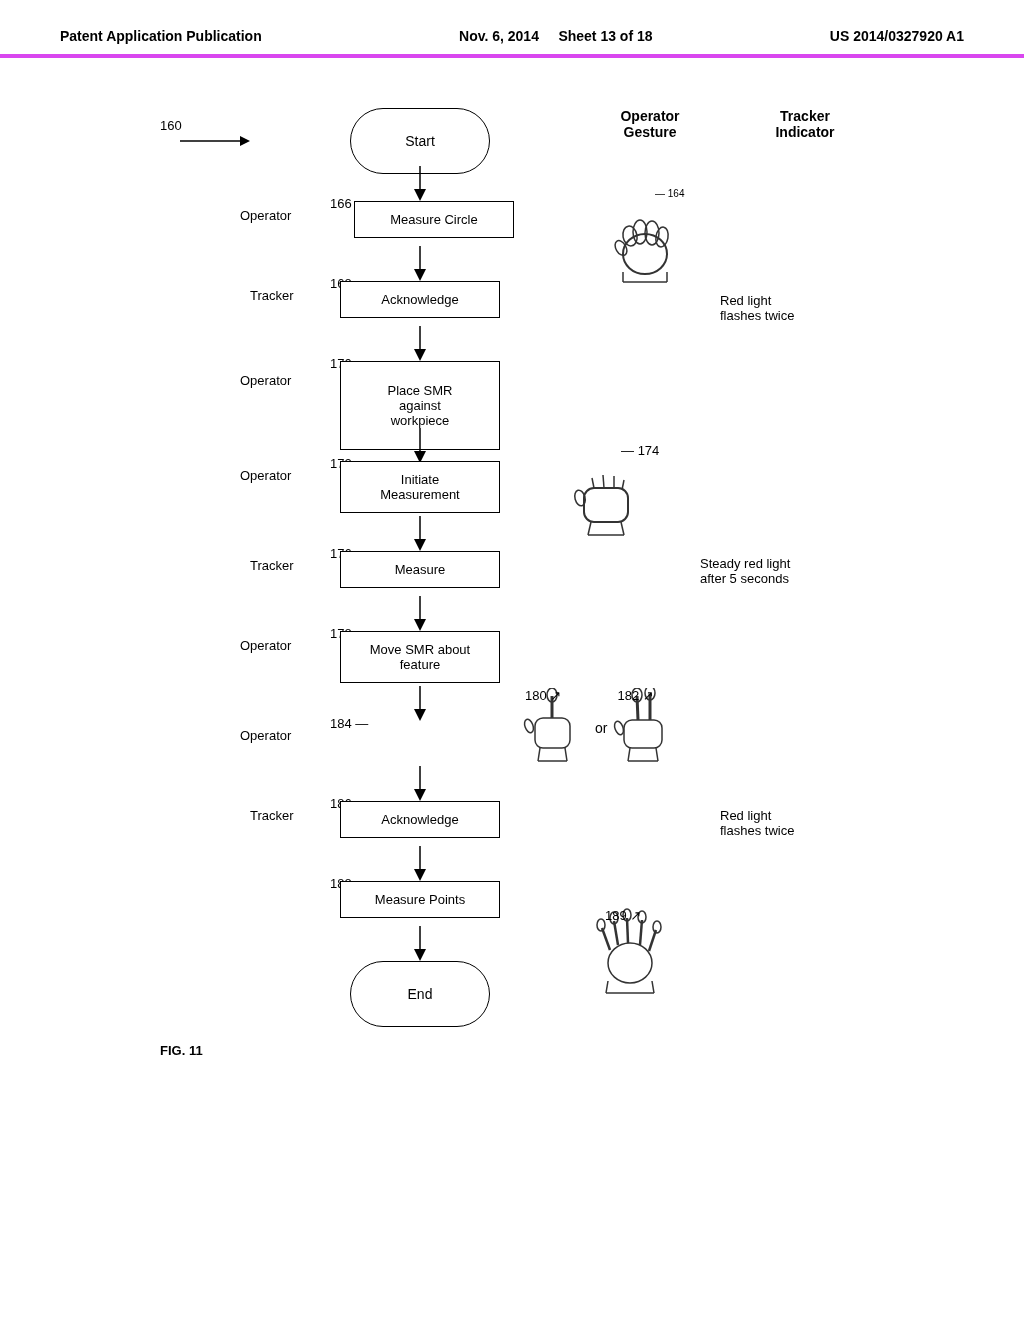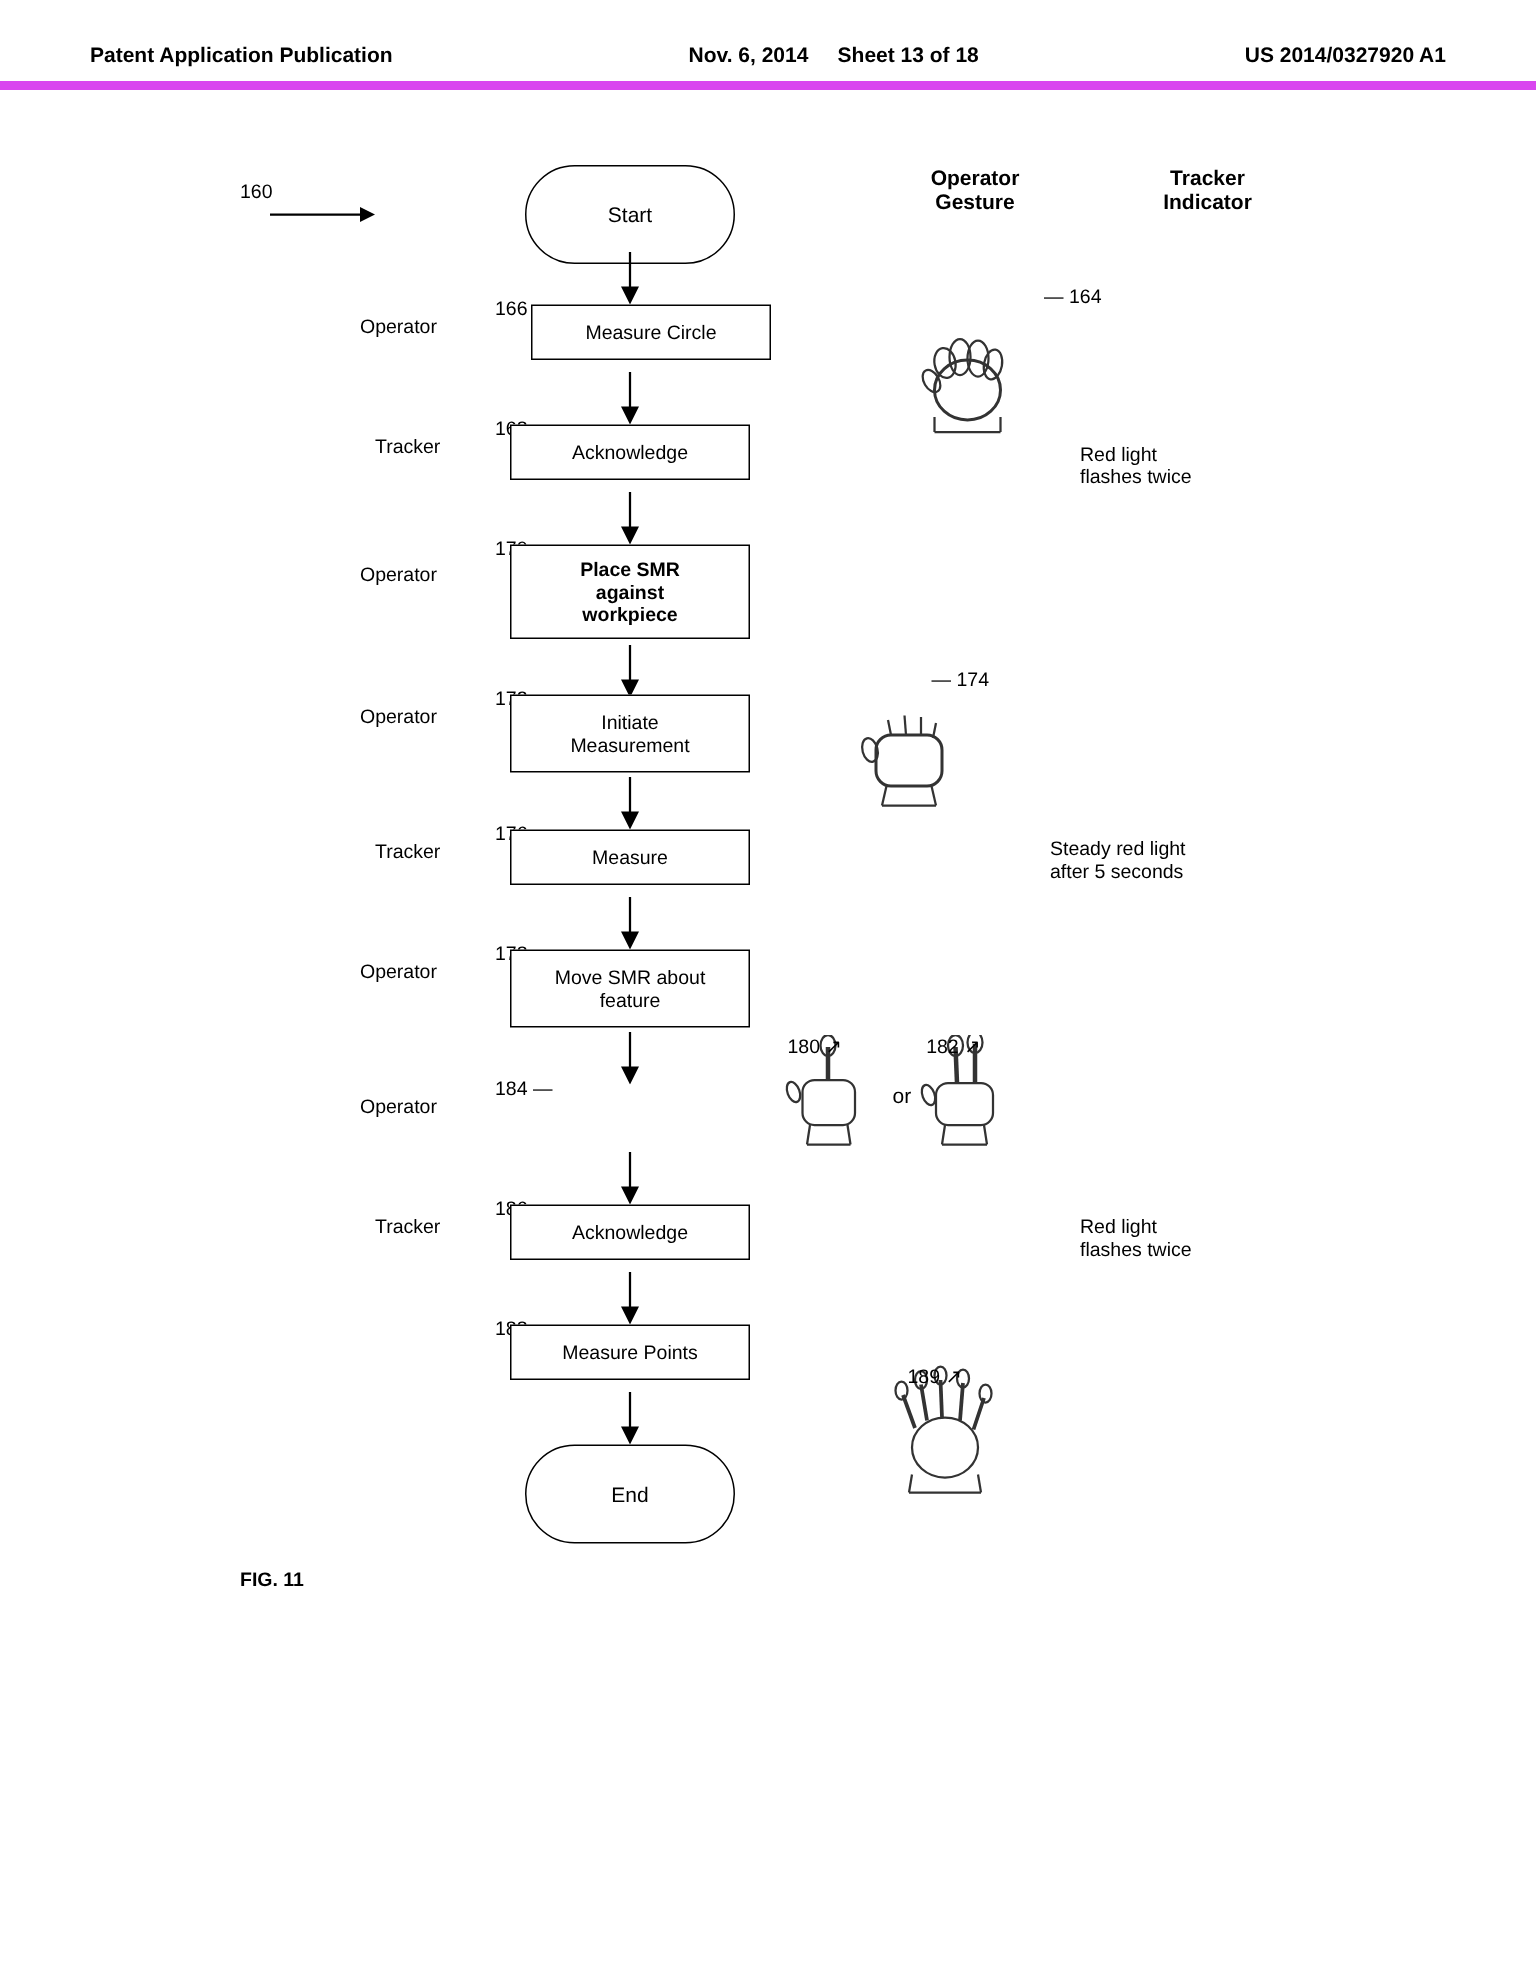--- a/index.html
+++ b/index.html
@@ -11,21 +11,21 @@
       position: relative;
       overflow-x: hidden;
     }
 
     
     .header {
       display: flex;
       justify-content: space-between;
       align-items: flex-end;
       padding: 28px 60px 10px 60px;
-      border-bottom: 6px solid #d946ef;
+      border-bottom: 4px solid #d946ef;
       margin-bottom: 10px;
     }
     .header-left {
       font-size: 14px;
       font-weight: bold;
     }
     .header-center {
       font-size: 14px;
       font-weight: bold;
       padding-left: 20px;
@@ -167,21 +167,21 @@
     <svg width="20" height="35" style="position:absolute; left:350px; top:238px;">
       <line x1="10" y1="0" x2="10" y2="25" stroke="#000" stroke-width="1.5"></line>
       <polygon points="4,23 10,35 16,23" fill="#000"></polygon>
     </svg>
 
     <div class="ref-num" style="left:270px; top:268px;">170 —</div>
 
     <div class="ref-num" style="left:180px; top:285px; font-size:13px;">Operator</div>
 
     <div style="position:absolute; left:280px; top:273px; width:160px;">
-      <div class="fc-rect" style="padding: 8px 20px; font-weight: bold;">
+      <div class="fc-rect" style="padding: 21px 20px;">
         <span style="white-space:pre-line;">Place SMR
 against
 workpiece</span>
       </div>
     </div>
 
     <svg width="20" height="35" style="position:absolute; left:350px; top:340px;">
       <line x1="10" y1="0" x2="10" y2="25" stroke="#000" stroke-width="1.5"></line>
       <polygon points="4,23 10,35 16,23" fill="#000"></polygon>
     </svg>
@@ -282,21 +282,21 @@
 Gesture</div>
     </div>
 
     <div style="position:absolute; left:680px; top:20px; width:130px; text-align:center;">
       <div style="font-size:14px; font-weight:bold; white-space:pre-line; text-align:center;">Tracker
 Indicator</div>
     </div>
 
     <div style="position:absolute; left:545px; top:100px;">
       
-      <div class="ref-num" style="position:relative; left:50px; top:0px; font-size:13px;margin-left:41px;">
+      <div class="ref-num" style="position:relative; left:50px; top:0px; font-size:10px;">
         — <span>164</span>
       </div>
       
       <svg width="80" height="80" viewBox="0 0 80 80" style="margin-top:5px;">
 
         <ellipse cx="40" cy="50" rx="22" ry="20" fill="none" stroke="#333" stroke-width="2"></ellipse>
 
         <ellipse cx="25" cy="32" rx="7" ry="10" fill="none" stroke="#333" stroke-width="1.5" transform="rotate(-10 25 32)"></ellipse>
         <ellipse cx="35" cy="28" rx="7" ry="12" fill="none" stroke="#333" stroke-width="1.5"></ellipse>
         <ellipse cx="47" cy="29" rx="7" ry="12" fill="none" stroke="#333" stroke-width="1.5"></ellipse>

